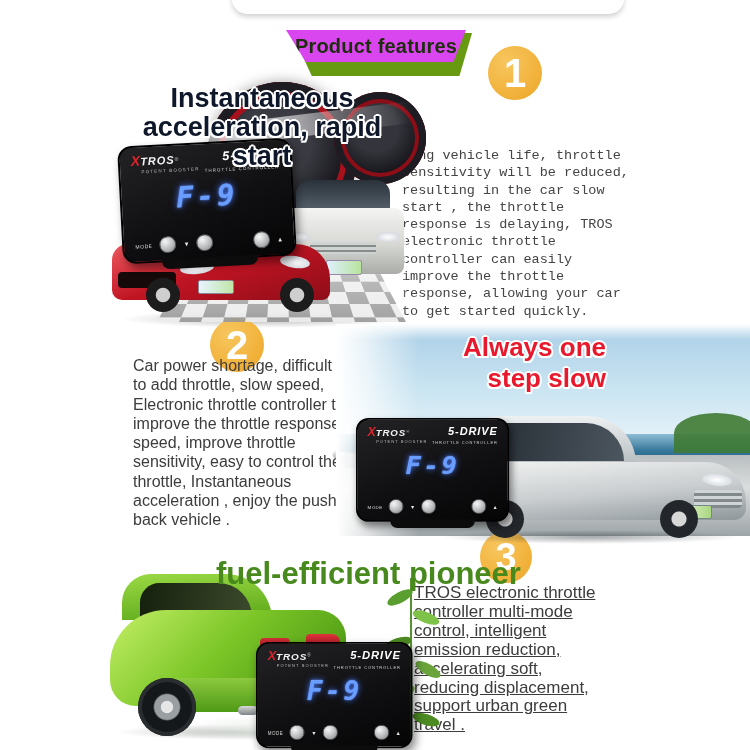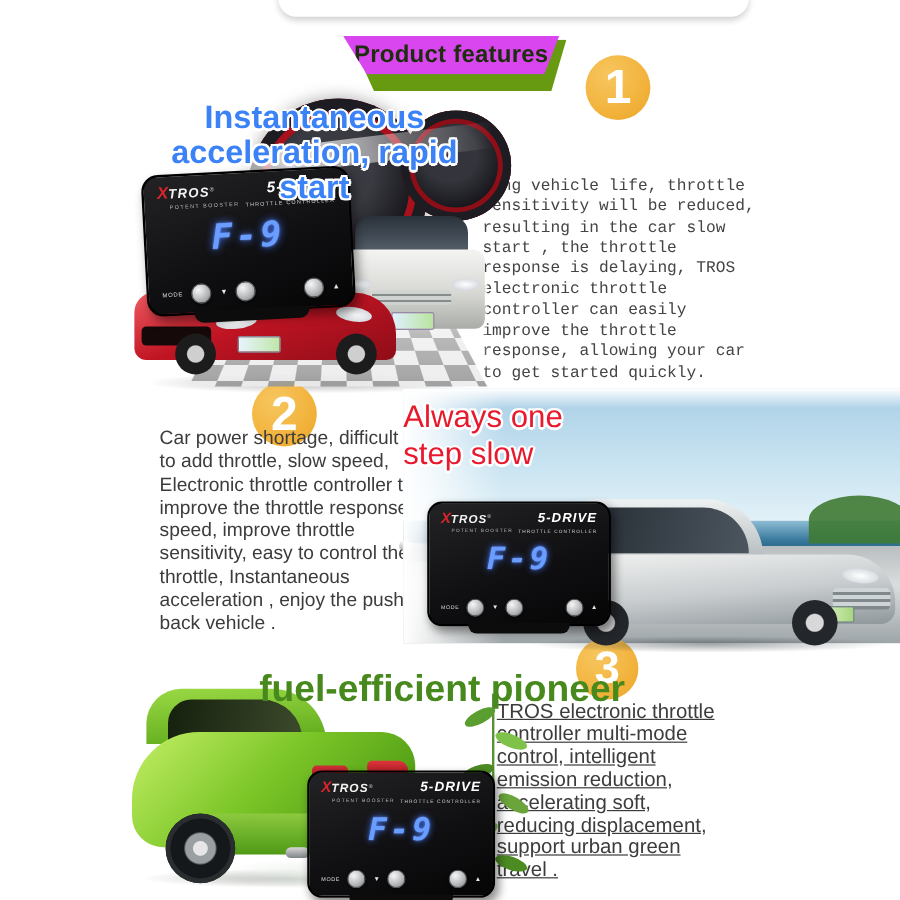--- a/index.html
+++ b/index.html
@@ -21,23 +21,23 @@
   .badge{position:absolute;border-radius:50%;background:radial-gradient(circle at 35% 30%,#f7c65e,#f2b33d 60%,#e9a527);
          color:#fff;display:flex;align-items:center;justify-content:center;font-weight:600;}
   .badge-1{left:488px;top:46px;width:54px;height:54px;font-size:40px;}
   .badge-2{left:210px;top:318px;width:54px;height:54px;font-size:40px;}
   .badge-3{left:480px;top:531px;width:52px;height:52px;font-size:38px;}
 
   
   .outline-white{text-shadow:2px 0 0 #fff,-2px 0 0 #fff,0 2px 0 #fff,0 -2px 0 #fff,
                  1.5px 1.5px 0 #fff,-1.5px -1.5px 0 #fff,1.5px -1.5px 0 #fff,-1.5px 1.5px 0 #fff;}
   .s1-heading{position:absolute;left:112px;top:84px;width:300px;text-align:center;z-index:6;
-              color:#3b82f6;font-weight:700;font-size:27px;line-height:29px;}
-  .s2-heading{position:absolute;left:0;top:8px;width:270px;text-align:left;z-index:6;
-              color:#e8192c;font-weight:400;font-size:26px;line-height:31px;}
+              color:#0f172a;font-weight:700;font-size:27px;line-height:29px;}
+  .s2-heading{position:absolute;left:0;top:8px;width:270px;text-align:right;z-index:6;
+              color:#e8192c;font-weight:700;font-size:26px;line-height:31px;}
   .s3-h1{position:absolute;left:128px;top:522px;color:#47891d;font-weight:600;font-size:31px;z-index:6;}
   .s3-h2{position:absolute;left:186px;top:556px;color:#47891d;font-weight:600;font-size:31px;z-index:6;margin-left:30px;}
 
   
   .sec-body{position:absolute;white-space:pre-line;color:#3c3c3c;}
   .body-1{left:402px;top:147px;width:245px;font-family:"Liberation Mono","DejaVu Sans Mono",monospace;
           font-size:13.5px;line-height:17.3px;color:#444;}
   .body-2{left:133px;top:356px;width:262px;font-size:16px;line-height:19.3px;}
   .body-3{left:414px;top:584px;width:235px;font-size:17px;line-height:18.9px;text-decoration:underline;}
 

